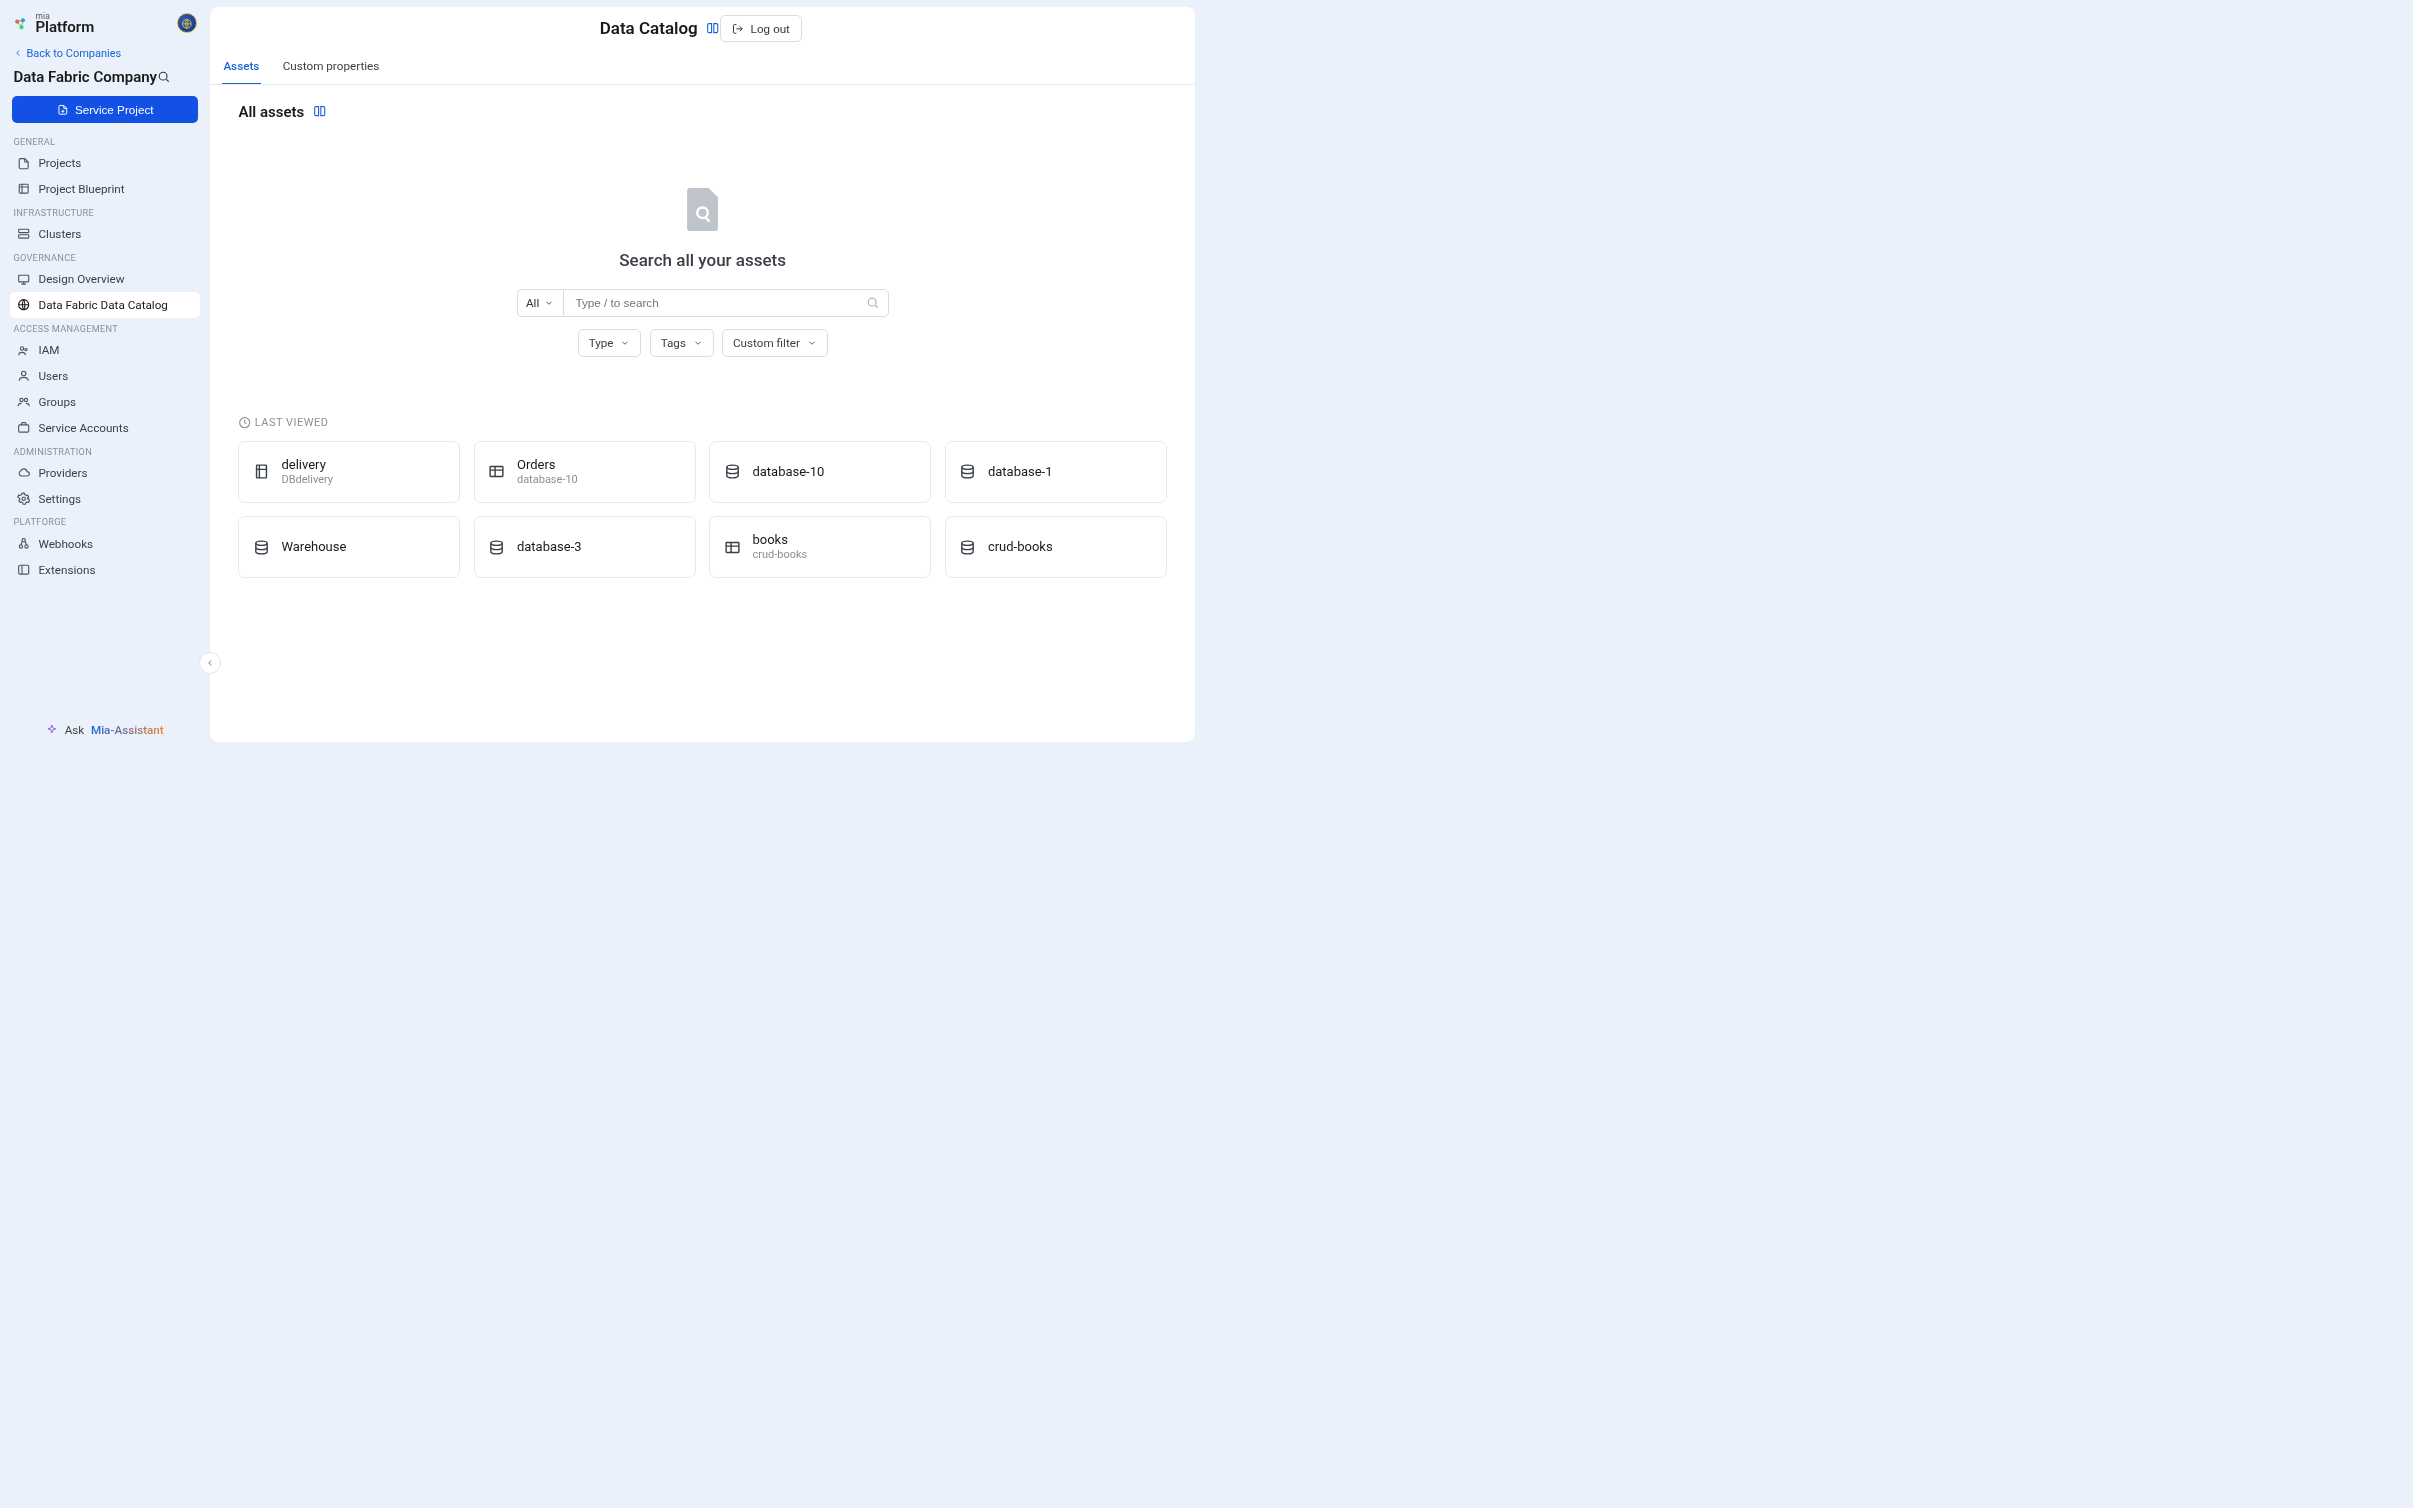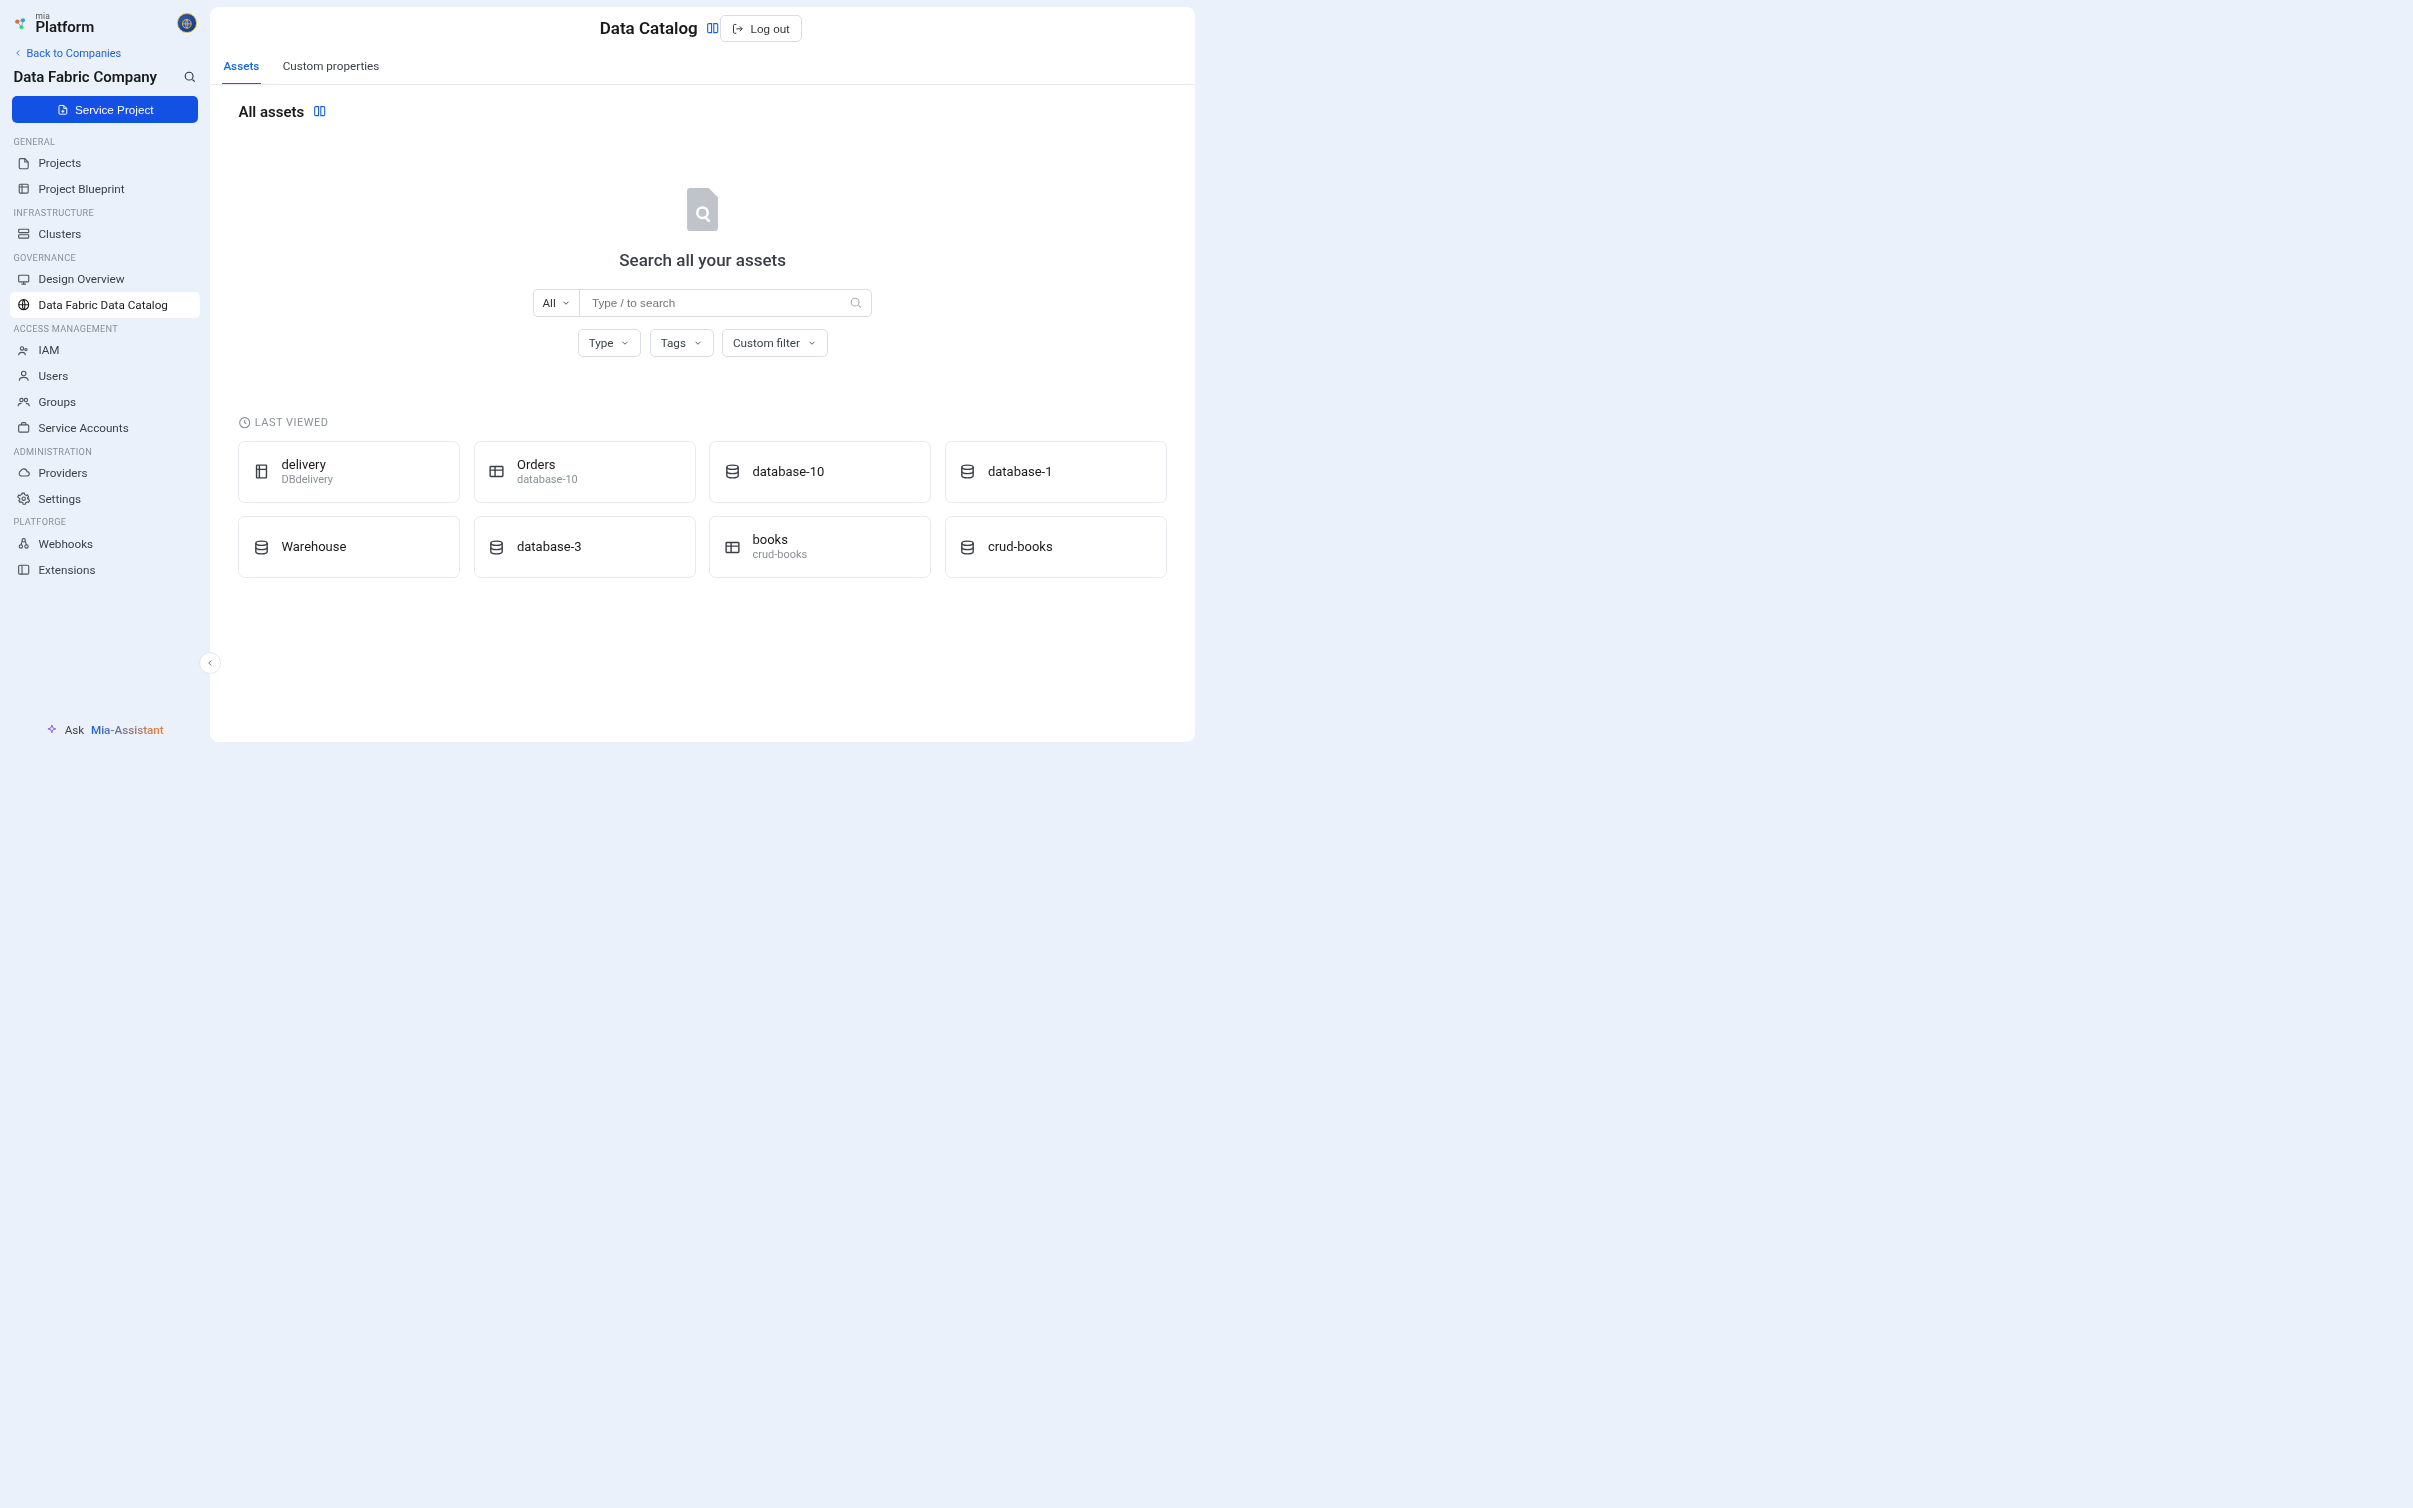--- a/index.html
+++ b/index.html
@@ -73,21 +73,21 @@
   display: inline-flex;
   align-items: center;
   gap: 3px;
   cursor: pointer;
   padding: 0 3.4px;
   margin-bottom: 8.4px;
 }
 .company-row {
   display: flex;
   align-items: center;
-  justify-content: space-between;
+  justify-content: flex-start;
   padding: 0 3.4px;
   margin-bottom: 10px;
 }
 .company-name {
   font-size: 15px;
   font-weight: 600;
   color: #1a1a1a;
 }
 .search-icon {
   width: 13.4px;
@@ -279,21 +279,21 @@
   display: inline-flex;
   align-items: center;
   gap: 5px;
   color: #333;
   cursor: pointer;
   background: #fff;
 }
 .search-box {
   border: 0.8px solid #d9dde3;
   border-radius: 0 5px 5px 0;
-  width: 293px;
+  width: 326px;
   display: flex;
   align-items: center;
   padding: 0 8.4px;
   background: #fff;
 }
 .search-box input {
   flex: 1;
   border: none;
   outline: none;
   padding: 6.7px 3.4px;

